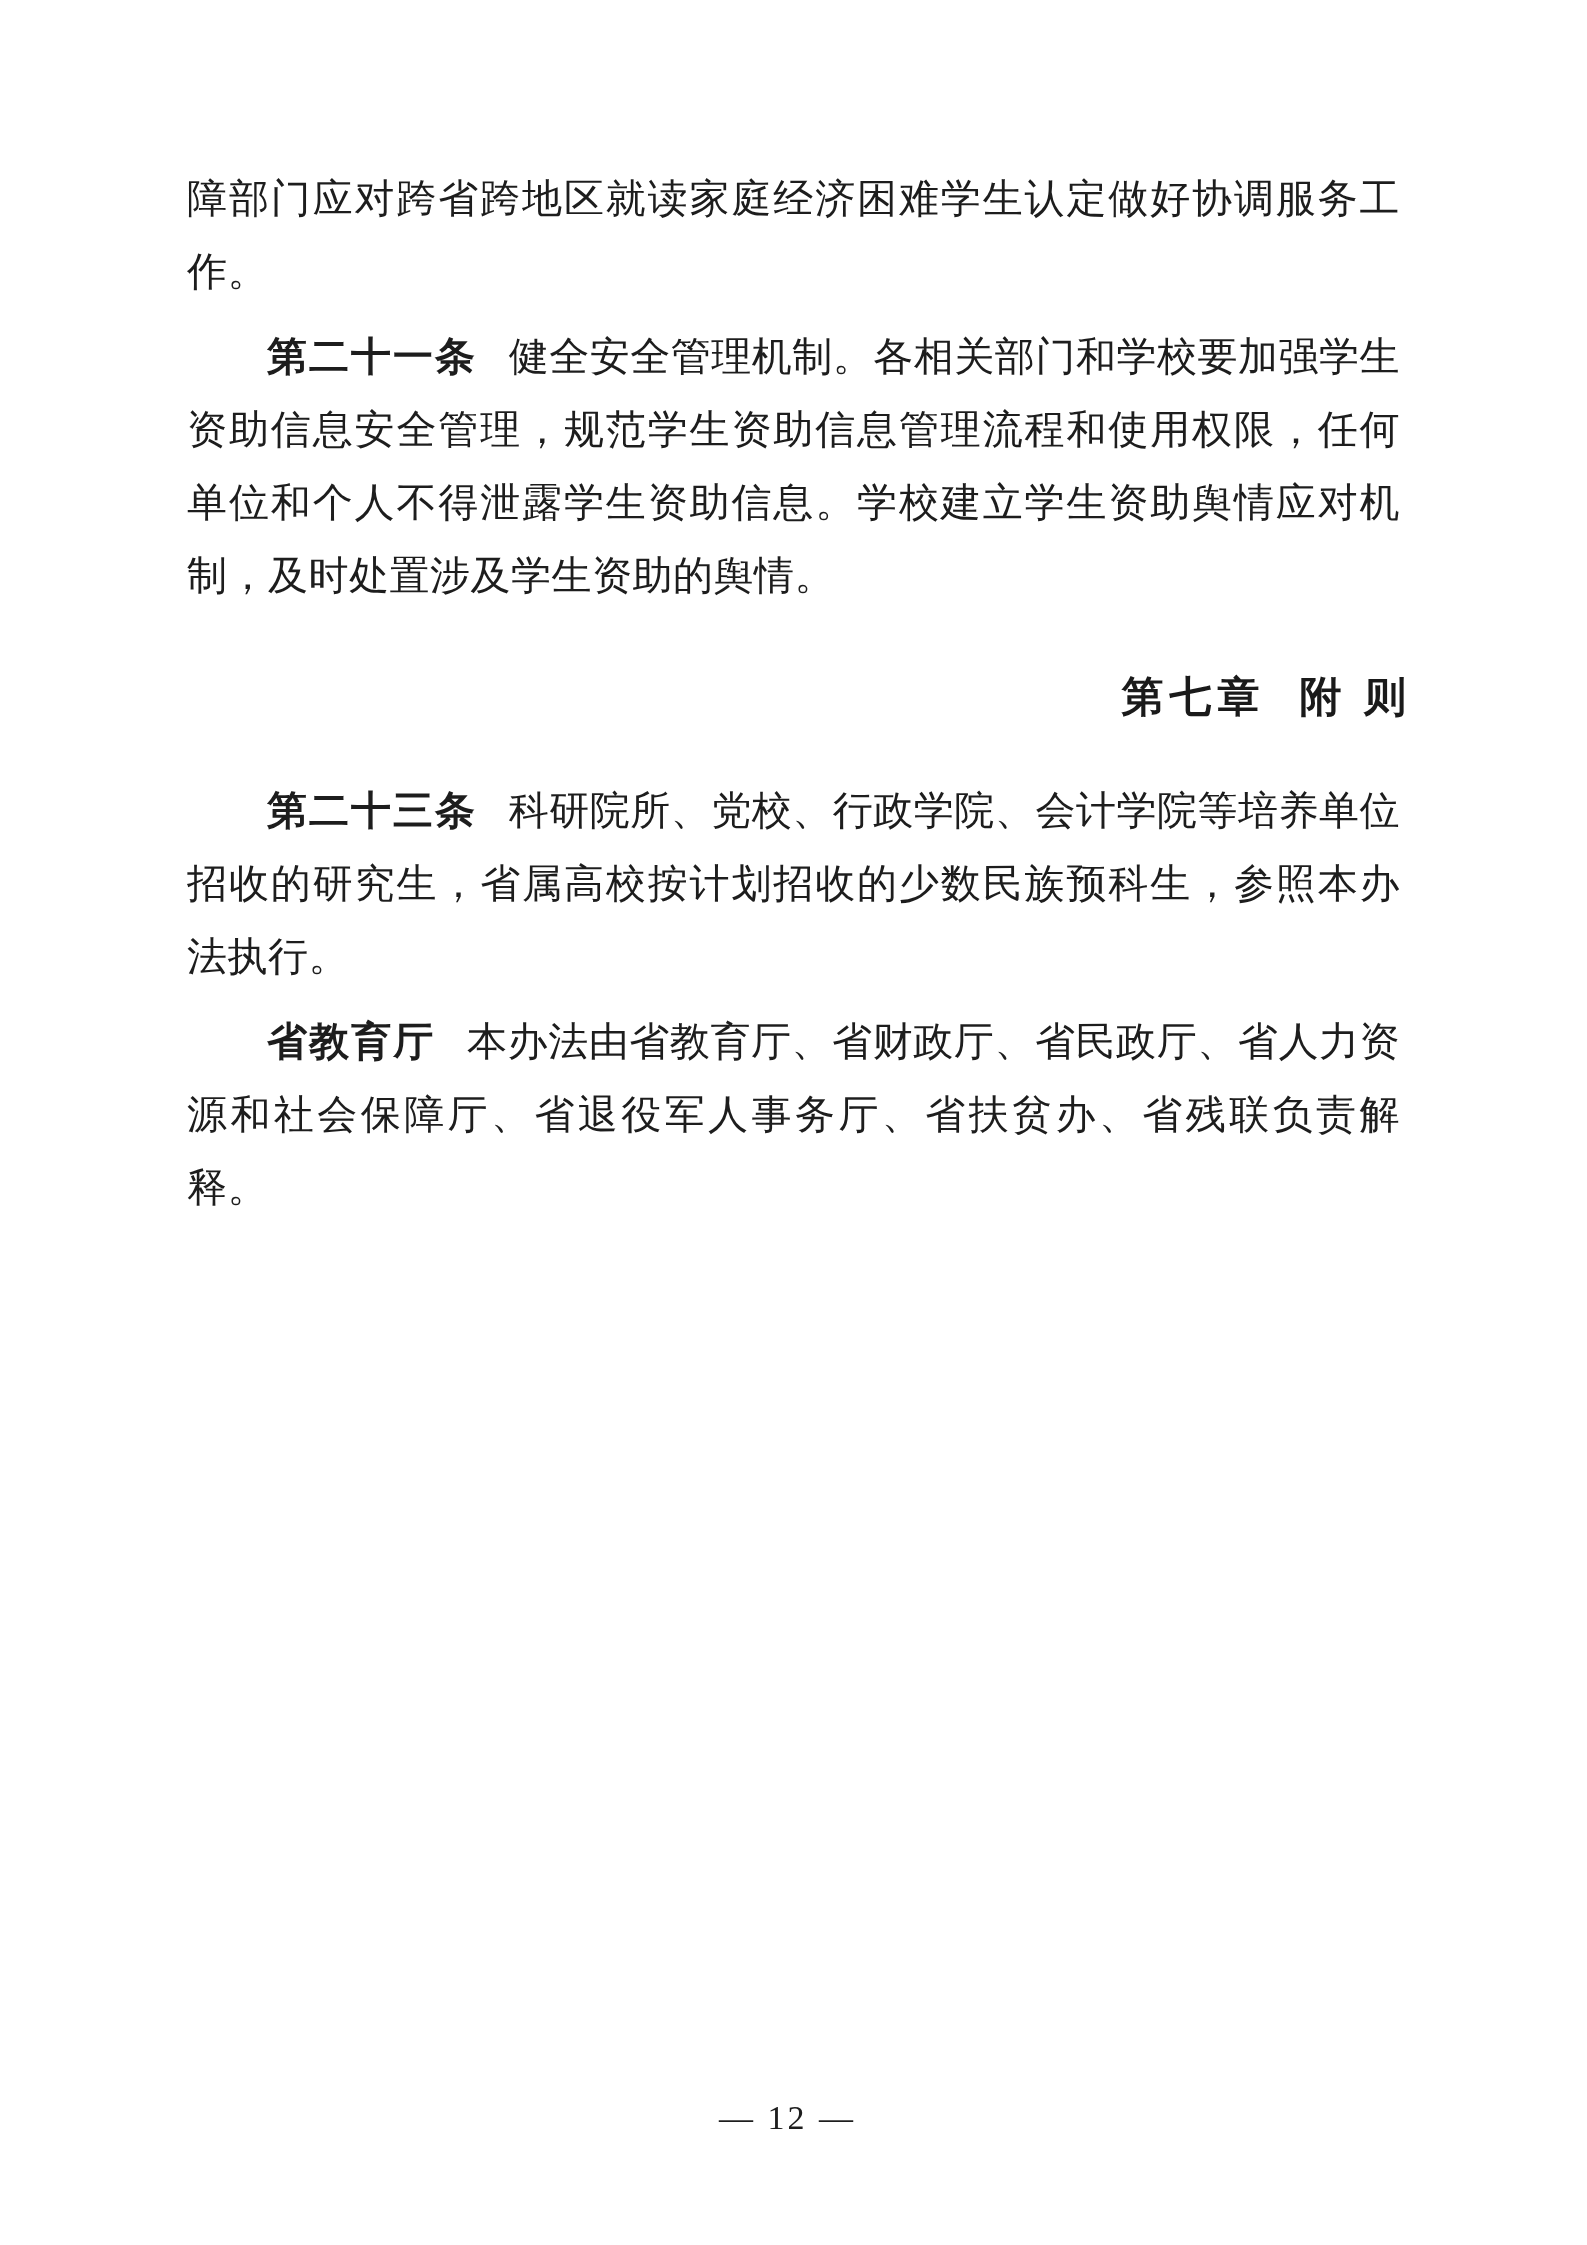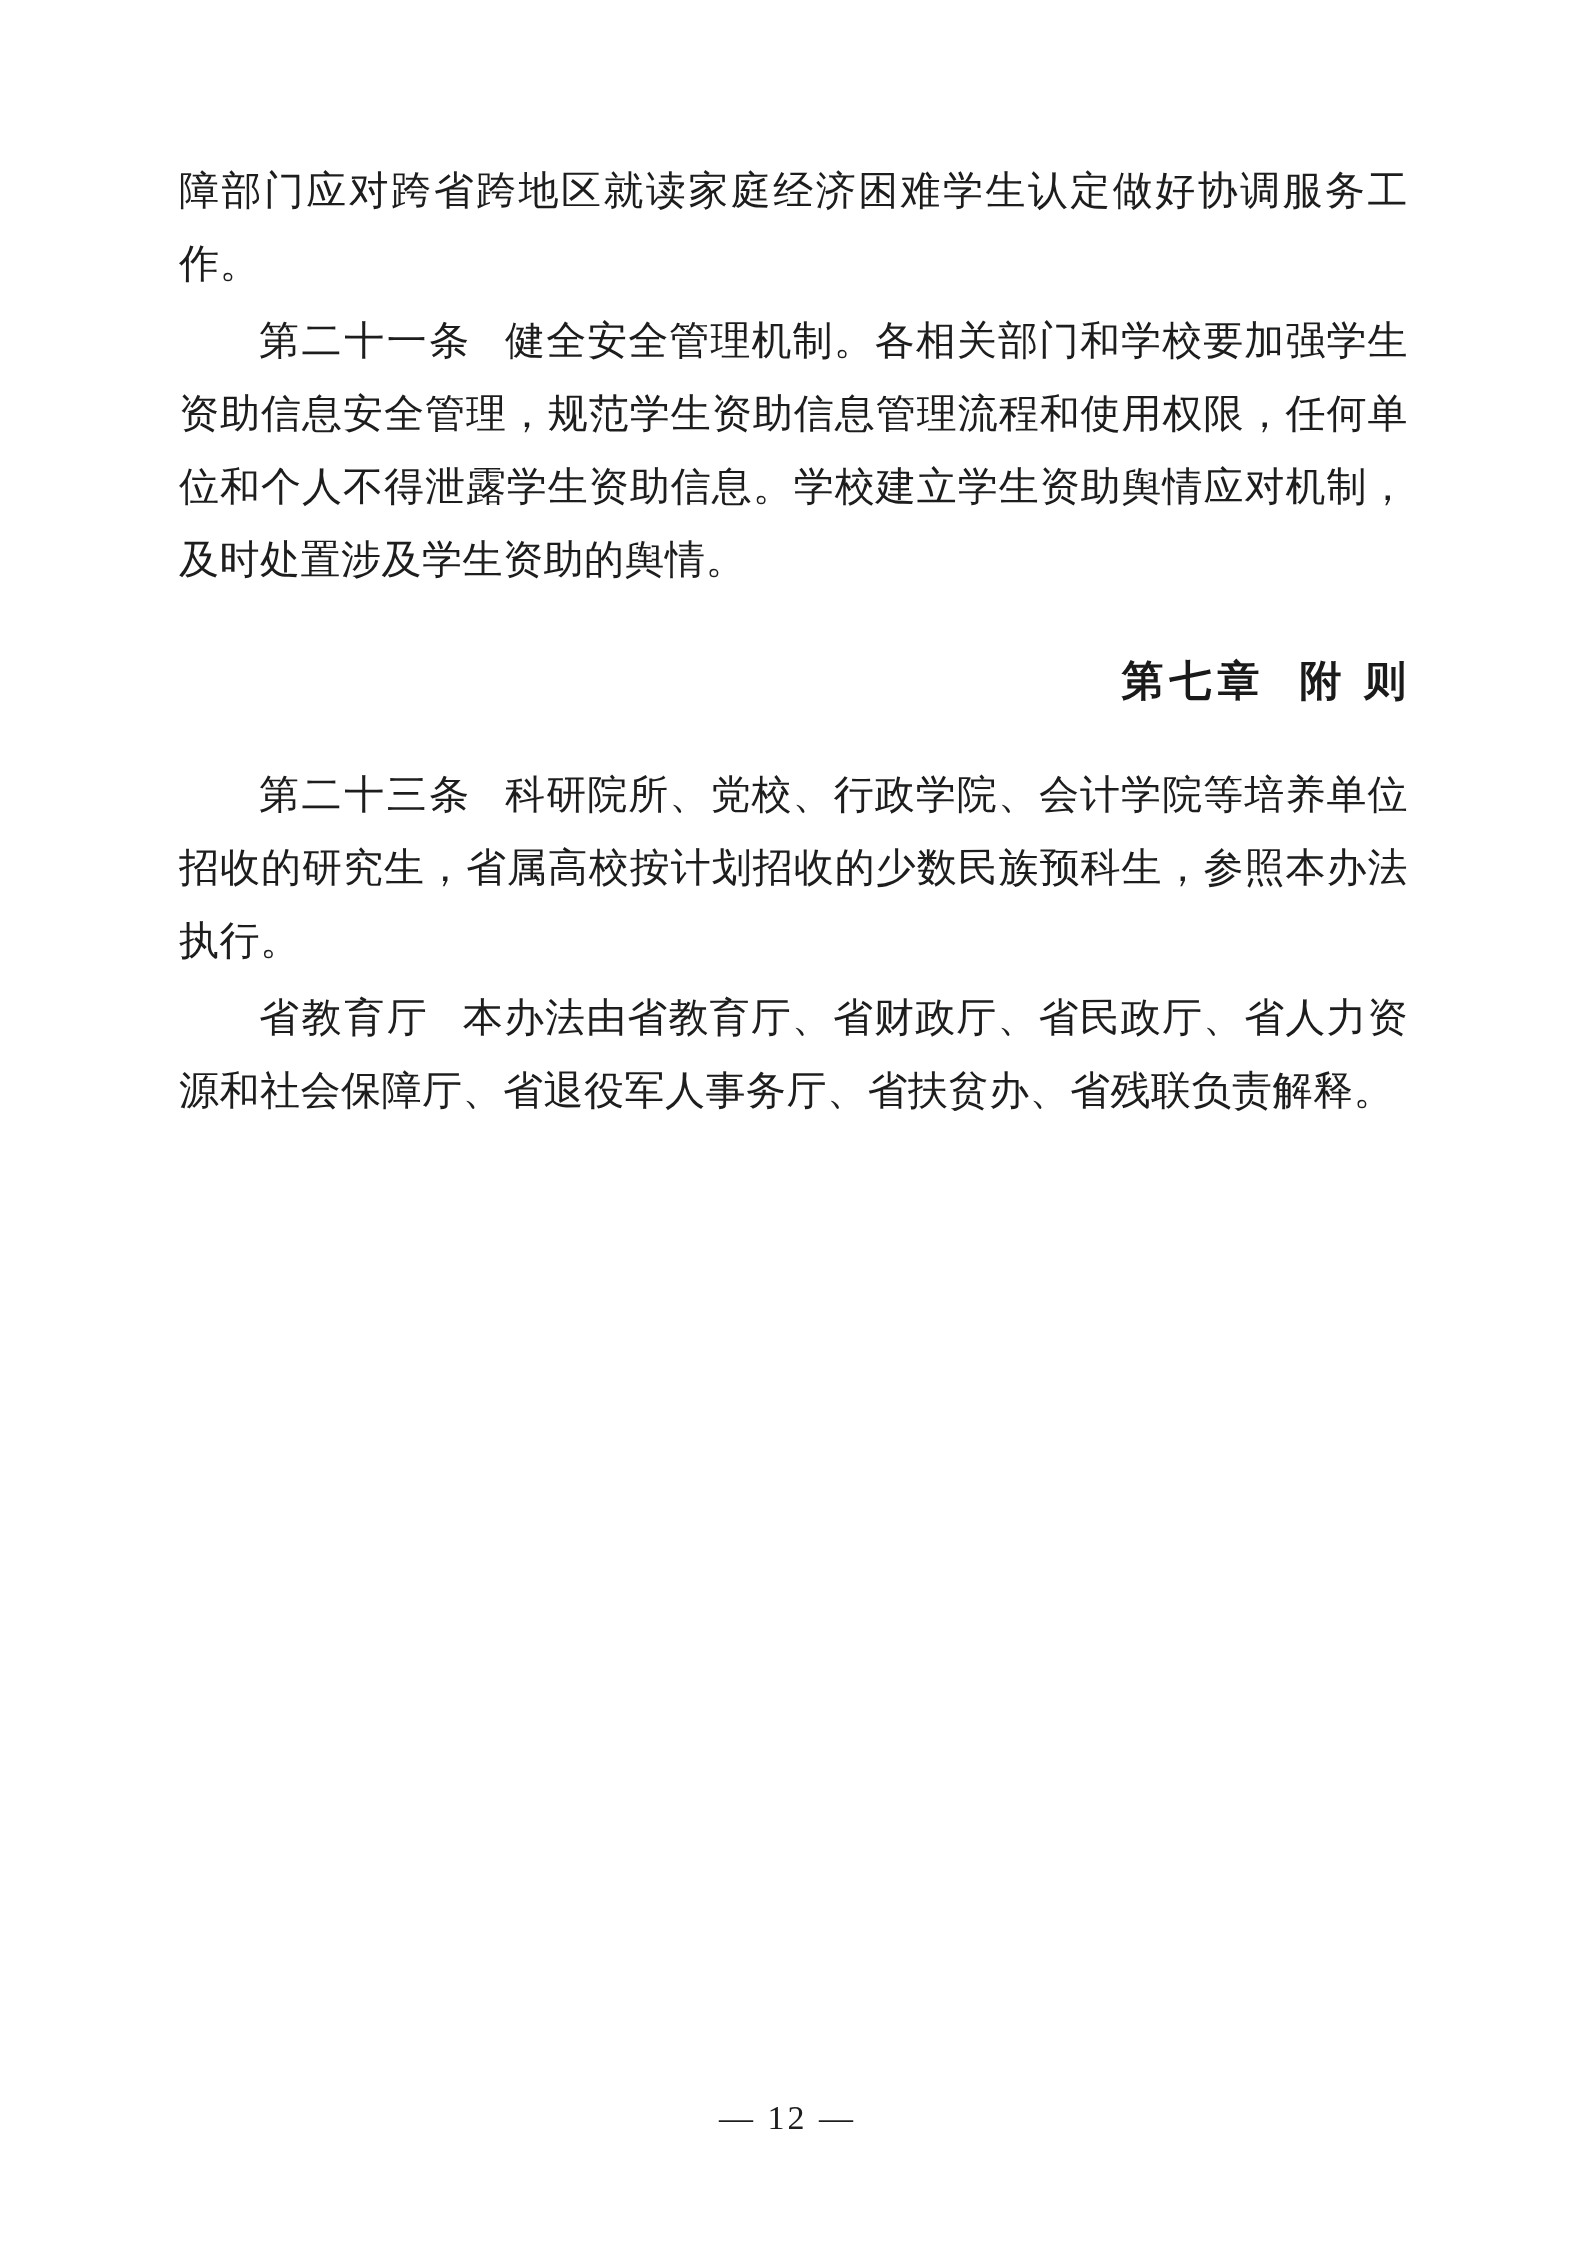--- a/index.html
+++ b/index.html
@@ -20,29 +20,29 @@
     width: 1587px;
     height: 2245px;
     box-sizing: border-box;
     padding: 150px 175px 60px 175px;
   }
   .para {
     font-size: 40px;
     line-height: 73px;
     text-align: justify;
     text-justify: inter-ideograph;
-    margin: 4px;
+    margin: 12px;
     letter-spacing: 0.5px;
     color: #1d1d1d;
   }
   .indent {
     text-indent: 80px;
   }
   .article-head {
-    font-weight: normal;
+    font-weight: bold;
     letter-spacing: 2px;
   }
   .chapter-title {
     font-size: 42px;
     font-weight: bold;
     text-align: right;
     letter-spacing: 6px;
     margin: 50px 0 42px 0;
     line-height: 70px;
   }

